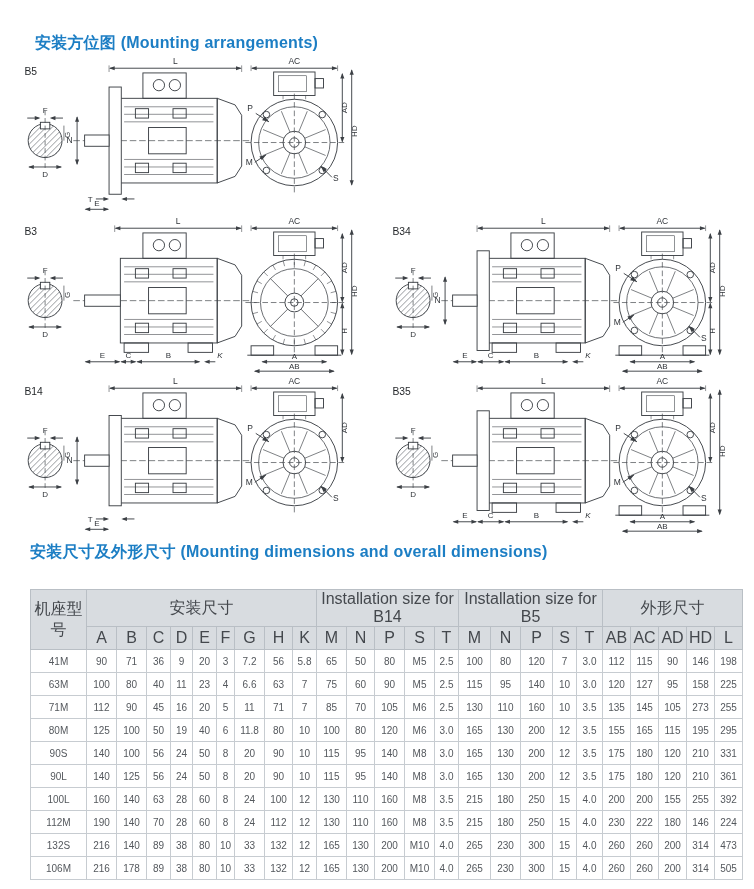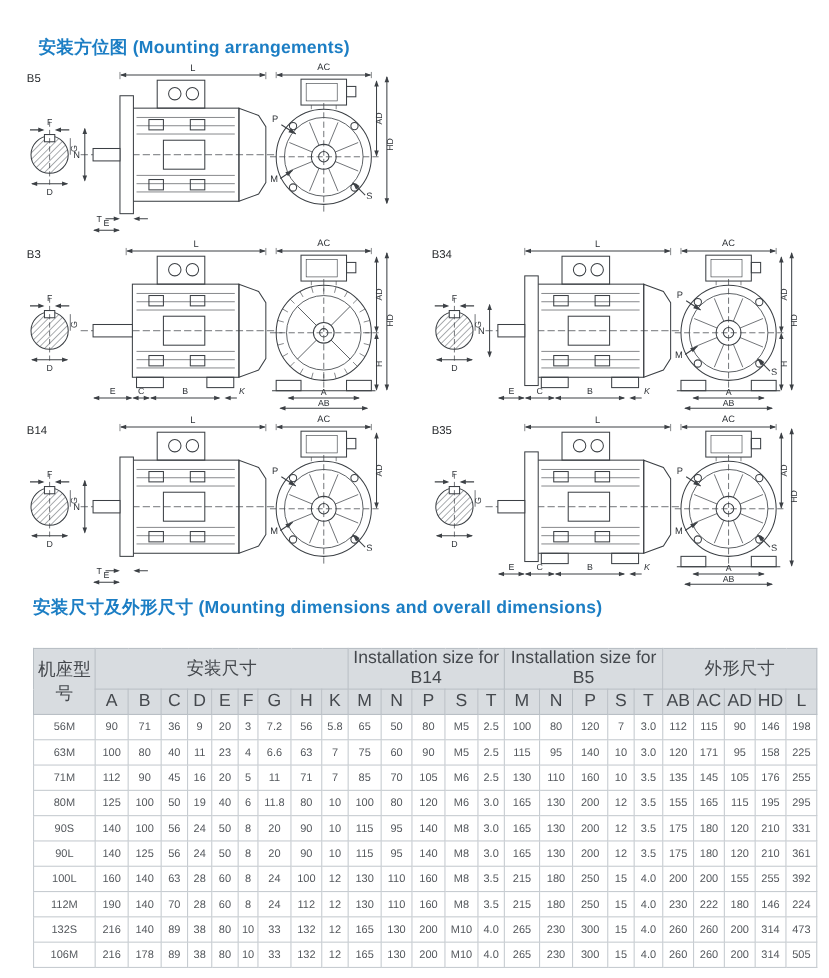--- a/index.html
+++ b/index.html
@@ -736,21 +736,21 @@
           <th>T</th>
           <th>AB</th>
           <th>AC</th>
           <th>AD</th>
           <th>HD</th>
           <th>L</th>
         </tr>
       </thead>
       <tbody>
         <tr>
-          <td>56M</td>
+          <td>41M</td>
           <td>90</td>
           <td>71</td>
           <td>36</td>
           <td>9</td>
           <td>20</td>
           <td>3</td>
           <td>7.2</td>
           <td>56</td>
           <td>5.8</td>
           <td>65</td>
@@ -784,21 +784,21 @@
           <td>60</td>
           <td>90</td>
           <td>M5</td>
           <td>2.5</td>
           <td>115</td>
           <td>95</td>
           <td>140</td>
           <td>10</td>
           <td>3.0</td>
           <td>120</td>
-          <td>171</td>
+          <td>127</td>
           <td>95</td>
           <td>158</td>
           <td>225</td>
         </tr>
         <tr>
           <td>71M</td>
           <td>112</td>
           <td>90</td>
           <td>45</td>
           <td>16</td>
@@ -813,21 +813,21 @@
           <td>M6</td>
           <td>2.5</td>
           <td>130</td>
           <td>110</td>
           <td>160</td>
           <td>10</td>
           <td>3.5</td>
           <td>135</td>
           <td>145</td>
           <td>105</td>
-          <td>176</td>
+          <td>273</td>
           <td>255</td>
         </tr>
         <tr>
           <td>80M</td>
           <td>125</td>
           <td>100</td>
           <td>50</td>
           <td>19</td>
           <td>40</td>
           <td>6</td>

